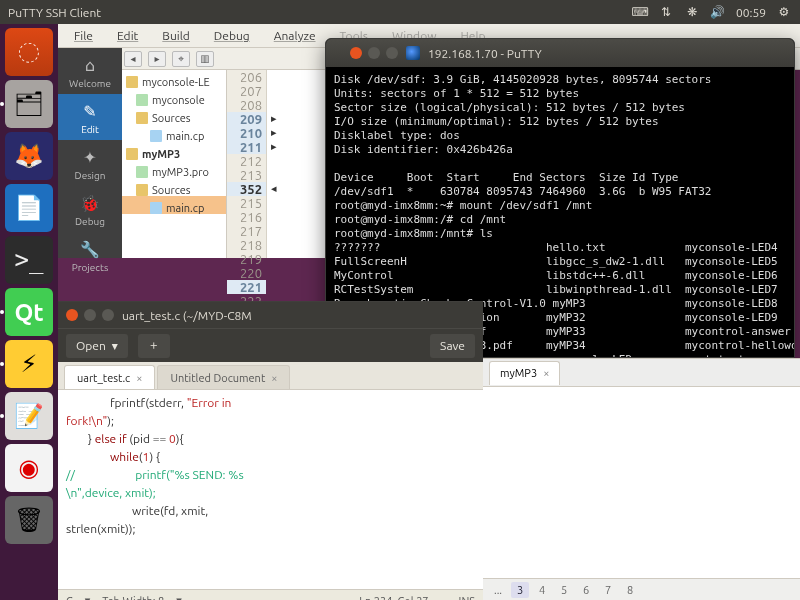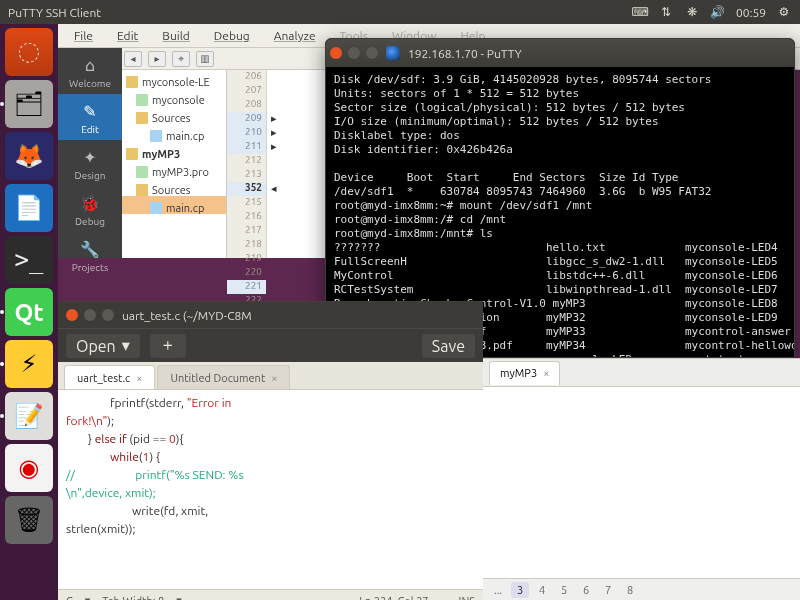--- a/index.html
+++ b/index.html
@@ -42,40 +42,40 @@
 #proj-tree { position:absolute; top:70px; left:122px; width:105px; height:188px; background:#fff; border-right:1px solid #cfcac0; overflow:hidden; }
 #proj-tree .row { height:18px; display:flex; align-items:flex-end; padding-left:4px; gap:4px; white-space:nowrap; font-size:11px; color:#333; }
 #proj-tree .row.selected { background:#f6c28b; }
 .tree-icon { width:12px; height:12px; display:inline-block; }
 .ic-folder { background:#e8c56a; border-radius:1px; }
 .ic-cpp { background:#a7d3f2; border-radius:1px; }
 .ic-pro { background:#b0e0b0; border-radius:1px; }
 .bold { font-weight:bold; }
 
 
-#gutter { position:absolute; top:70px; left:227px; width:40px; height:188px; background:#efece3; border-right:1px solid #d7d2c6; font-family:monospace; font-size:10px; color:#9a958a; }
+#gutter { position:absolute; top:70px; left:227px; width:40px; height:188px; background:#efece3; border-right:1px solid #d7d2c6; font-family:monospace; font-size:13px; color:#9a958a; }
 #gutter .ln { height:14px; text-align:right; padding-right:4px; }
-#gutter .ln.mark { background:#dfeaf4; color:#6a849c; }
+#gutter .ln.mark { background:#dfeaf4; color:#6a849c;font-weight:bold; }
 #code-sliver { position:absolute; top:70px; left:267px; width:60px; height:188px; background:#fff; font-family:monospace; font-size:11px; color:#333; overflow:hidden; }
 #code-sliver .cl { height:14px; padding-left:4px; white-space:pre; }
 
 
 #putty { position:absolute; top:38px; left:325px; width:470px; height:320px; background:#000; border:1px solid #3a3a38; border-radius:6px 6px 0 0; box-shadow:0 6px 20px rgba(0,0,0,0.5); overflow:hidden; }
-#putty-title { height:28px; background:linear-gradient(#4c4b46,#3c3b37); display:flex; align-items:center; gap:8px; padding:0 4px; color:#dfdbd2; }
+#putty-title { height:28px; background:linear-gradient(#4c4b46,#3c3b37); display:flex; align-items:center; gap:8px; padding:0 24px; color:#dfdbd2; }
 .win-btns { display:flex; gap:6px; }
 .win-btn { width:12px; height:12px; border-radius:50%; background:#5a5954; }
 .win-btn.close { background:#e95420; }
 .putty-icon { width:14px; height:14px; display:inline-block; background:radial-gradient(circle at 40% 40%,#59f,#036); border-radius:2px; }
 #putty-body { font-family:"DejaVu Sans Mono","Ubuntu Mono",monospace; font-size:11px; line-height:14px; color:#ddd; padding:6px 8px; white-space:pre; }
 
 
 #gedit { position:absolute; top:290px; left:58px; width:425px; height:310px; background:#f7f5ef; border-top:1px solid #403f3c; display:flex; flex-direction:column;margin-top:11px; }
 #gedit-title { height:26px; background:#3c3b37; display:flex; align-items:center; gap:8px; padding:0 8px; color:#dfdbd2; }
 #gedit-toolbar { height:34px; background:#3c3b37; display:flex; align-items:center; padding:0 8px; gap:10px; color:#dfdbd2; border-top:1px solid #4a4945; }
-.gbtn { height:24px; padding:0 10px; background:#4a4945; border-radius:3px; display:flex; align-items:center; gap:6px; color:#eae7df; font-size:16px; }
+.gbtn { height:24px; padding:0 10px; background:#4a4945; border-radius:3px; display:flex; align-items:center; gap:6px; color:#eae7df; font-size:12px; }
 #gedit-tabs { height:28px; background:#e8e5dc; display:flex; align-items:flex-end; padding-left:6px; border-bottom:1px solid #cfcac0; }
 .gtab { height:24px; padding:0 12px; display:flex; align-items:center; gap:6px; background:#ddd9cf; border:1px solid #cfcac0; border-bottom:none; border-radius:3px 3px 0 0; margin-right:2px; font-size:11px; color:#555; }
 .gtab.active { background:#fff; color:#222; }
 .gtab .x { color:#888; }
 #gedit-code { flex:1; background:#fff; font-family:"DejaVu Sans Mono",monospace; font-size:12px; line-height:18px; padding:4px 8px; overflow:hidden; color:#333; }
 #gedit-code .kw { color:#8f0000; font-weight:normal; }
 #gedit-code .st { color:#b22; }
 #gedit-code .cm { color:#2a7; }
 #gedit-status { height:22px; background:#eceade; border-top:1px solid #cfcac0; display:flex; align-items:center; padding:0 8px; gap:12px; font-size:11px; color:#555; }
 #gedit-status .spacer { flex:1; }

